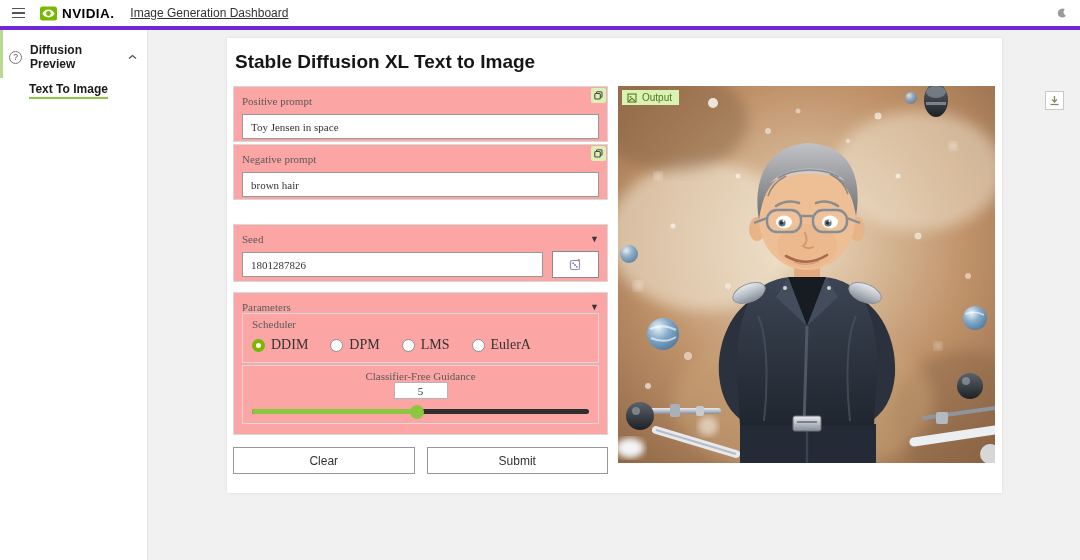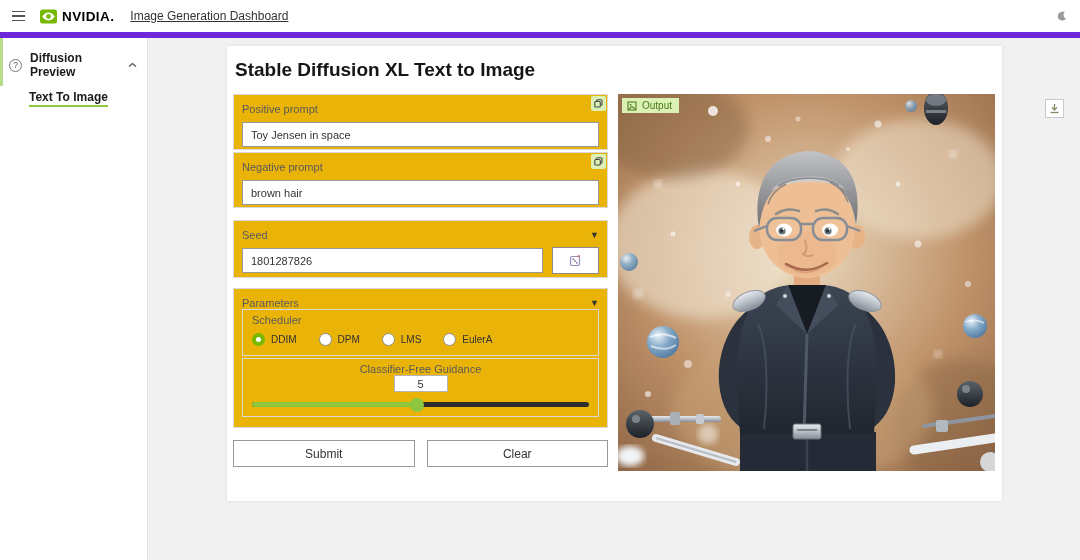--- a/index.html
+++ b/index.html
@@ -1,20 +1,20 @@
 <!DOCTYPE html>
 <html><head>
 <meta charset="utf-8">
 <style>
   * { margin:0; padding:0; box-sizing:border-box; }
   html,body { width:1080px; height:560px; overflow:hidden;
     font-family:"Liberation Sans", sans-serif; background:#f1f1f2; }
 
   
-  .topbar { height:38px; background:#fff; border-bottom:6px solid #6d28d9;
+  .topbar { height:30px; background:#fff; border-bottom:4px solid #6d28d9;
     display:flex; align-items:center; padding:0 12px; }
   .hamburger { width:13px; display:flex; flex-direction:column; gap:3px; margin-right:15px; cursor:pointer; }
   .hamburger i { display:block; height:1.5px; background:#555; }
   .logo-group { display:flex; align-items:center; gap:5px; margin-right:16px; }
   .brand-text { font-size:13.5px; font-weight:800; color:#000; letter-spacing:.4px; }
   .app-title { font-size:12px; color:#333;text-decoration:underline; }
   .moon-btn { margin-left:auto; display:flex; align-items:center; cursor:pointer; }
 
   
   .shell { display:flex; height:530px; }
@@ -28,23 +28,23 @@
     color:#1a1a1a; border-bottom:2px solid #8dc63f; padding-bottom:1px; cursor:pointer; }
 
   .main { flex:1; position:relative;border-radius:26px; }
   .card { margin:8px 0 0 79px; width:775px; height:455px; background:#fff;
     box-shadow:0 0 3px rgba(0,0,0,.10); padding:10px 6px; }
   .page-heading { font-size:19px; font-weight:600; color:#151515; margin:3px 0 13px 2px; }
 
   .content-row { display:flex; gap:10px; }
   .left-col { width:375px; flex:none; }
 
-  .panel { border:1px solid #d8d8d8; background:#eab308; position:relative; padding:8px; }
+  .panel { border:1px solid #d8d8d8; background:#fca5a5; position:relative; padding:8px;font-family:Liberation Serif, serif; }
   .panel.prompt { height:56px; margin-bottom:2px; }
-  .panel.prompt.last { margin-bottom:12px; }
+  .panel.prompt.last { margin-bottom:24px; }
   .field-label { font-size:11px; color:#5a5a5a; margin-bottom:7px; }
   .text-input { width:100%; height:25px; border:1px solid #989898; font-size:11px;
     font-family:inherit; color:#333; padding:0 8px; background:#fff; }
   .copy-chip { position:absolute; top:1px; right:1px; width:15px; height:15px;
     background:#dcf1b4; border-radius:2px; display:flex; align-items:center; justify-content:center; cursor:pointer; }
 
   .panel-head { display:flex; align-items:center; justify-content:space-between; }
   .caret { font-size:9px; color:#333; line-height:1; cursor:pointer; }
 
   .panel.seed { height:58px; margin-bottom:10px; }
@@ -53,21 +53,21 @@
   .dice-btn { width:47px; height:27px; flex:none; background:#fff; border:1px solid #8a8a8a;
     display:flex; align-items:center; justify-content:center; cursor:pointer; }
 
   .panel.params { margin-bottom:12px; padding:8px; }
   .panel.params .panel-head { }
   .subpanel { border:1px solid #d8d8d8; padding:4px 9px 9px 9px; margin-bottom:2px; }
   .radio-row { display:flex; align-items:center; gap:22px; margin-top:7px; }
   .radio-opt { display:flex; align-items:center; gap:6px; cursor:pointer; }
   .radio { width:13px; height:13px; border-radius:50%; border:1px solid #8e8e8e; background:#fff; flex:none; }
   .radio.checked { border:4px solid #76b900; }
-  .radio-label { font-size:10px; color:#333; }
+  .radio-label { font-size:14px; color:#333; }
 
   .slider-head { display:flex; align-items:center; justify-content:space-between;flex-direction:column; }
   .value-box { width:54px; height:17px; border:1px solid #b5b5b5; font-size:11px;
     font-family:inherit; text-align:center; color:#333; }
   .track { margin-top:10px; height:5px; background:#2e2e2e; border-radius:3px; position:relative; }
   .fill { height:100%; background:#8dc63f; border-radius:3px; position:relative; }
   .thumb { position:absolute; right:-7px; top:50%; transform:translateY(-50%);
     width:14px; height:14px; border-radius:50%; background:#8dc63f; cursor:pointer; }
 
   .btn-row { display:flex; gap:12px; margin-top:12px; }
@@ -207,22 +207,22 @@
               <div class="track">
                 <div class="fill" style="width: 49%;">
                   <span class="thumb"></span>
                 </div>
               </div>
             </div>
 
           </div>
 
           <div class="btn-row">
+            <button class="btn">Clear</button>
             <button class="btn">Submit</button>
-            <button class="btn">Clear</button>
           </div>
         </div>
 
         <div class="right-col">
           <svg class="output-img" viewBox="0 0 377 377">
             <defs>
               <radialGradient id="bg" cx="50%" cy="42%" r="75%">
                 <stop offset="0%" stop-color="#ead8bd"></stop>
                   <stop offset="55%" stop-color="#bf placeholder"></stop>
               </radialGradient>

